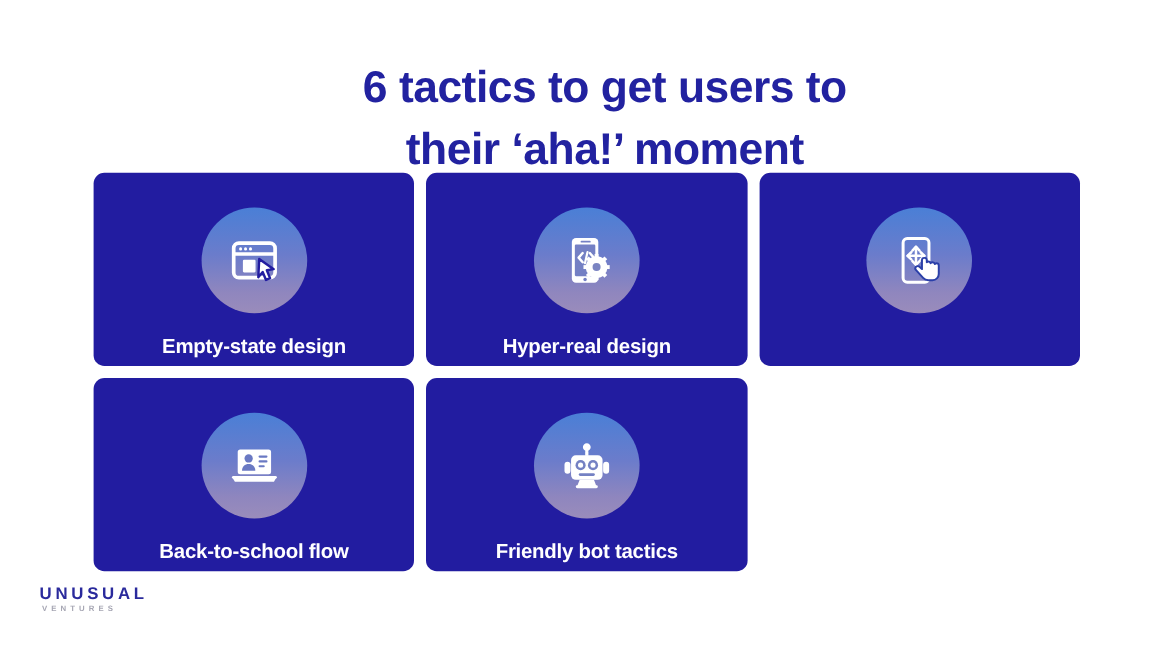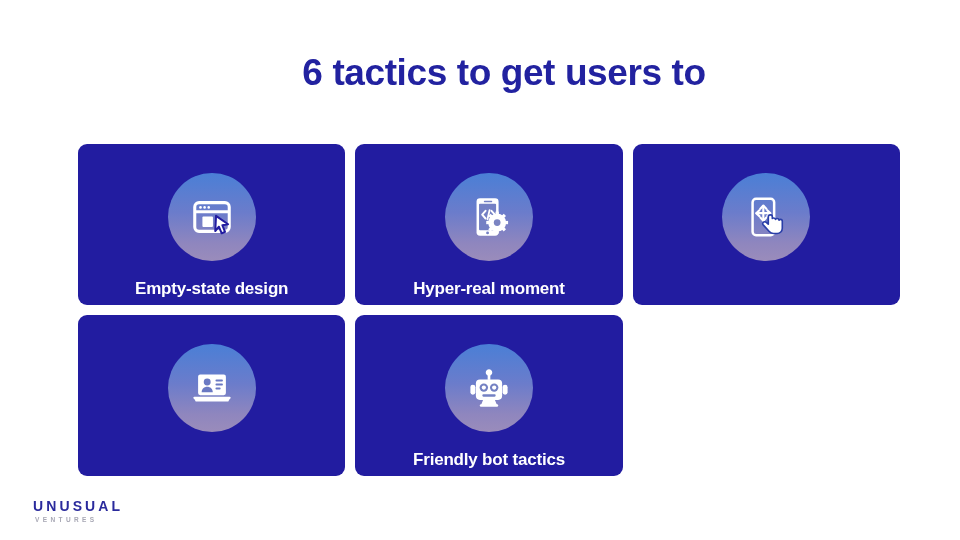--- a/index.html
+++ b/index.html
@@ -90,37 +90,37 @@
     top: 487px;
     width: 180px;
     user-select: none;
   }
   .brand-name {
     color: #2a2a9c;
     font-size: 14px;
     font-weight: bold;
     letter-spacing: 3.1px;
     line-height: 1;
-    margin-top: 12px;
   }
   .brand-sub {
     color: #a7a7b4;
     font-size: 6.5px;
     font-weight: bold;
     letter-spacing: 3.4px;
     line-height: 1;
     margin-top: 4px;
     margin-left: 2px;
   }
 </style>
 </head>
 <body>
 
 <h1 class="slide-title">
   <span class="title-line">6 tactics to get users to</span>
+  <span class="title-line">their ‘aha!’ moment</span>
 </h1>
 
 <div class="card-grid">
 
   <div class="tactic-card">
     <div class="icon-circle">
       <span>
         <svg width="46" height="46" viewBox="0 0 48 48" fill="none">
           <rect x="6" y="9" width="36" height="30" rx="4.5" stroke="#ffffff" stroke-width="3.2"></rect>
           <path d="M6.5 18.5 H41.5" stroke="#ffffff" stroke-width="3"></path>
@@ -157,21 +157,21 @@
               <rect x="-1.7" y="-11.4" width="3.4" height="4.2" transform="rotate(45)"></rect>
               <rect x="-1.7" y="7.2" width="3.4" height="4.2" transform="rotate(45)"></rect>
               <rect x="-11.4" y="-1.7" width="4.2" height="3.4" transform="rotate(45)"></rect>
               <rect x="7.2" y="-1.7" width="4.2" height="3.4" transform="rotate(45)"></rect>
             </g>
             <circle cx="0" cy="0" r="3.5" fill="#7b84c2"></circle>
           </g>
         </svg>
       </span>
     </div>
-    <div class="card-label">Hyper-real moment</div>
+    <div class="card-label">Hyper-real design</div>
   </div>
 
   <div class="tactic-card">
     <div class="icon-circle">
       <span>
         <svg width="46" height="46" viewBox="0 0 48 48" fill="none">
           <rect x="10" y="5" width="22.5" height="38" rx="3.6" stroke="#ffffff" stroke-width="2.6" fill="none"></rect>
           <path d="M21.2 12.5 V27.5" stroke="#ffffff" stroke-width="2.2" stroke-linecap="round"></path>
           <path d="M18.1 15.4 L21.2 12.1 L24.3 15.4" stroke="#ffffff" stroke-width="2.2" stroke-linecap="round" stroke-linejoin="round"></path>
           <path d="M18.1 24.6 L21.2 27.9 L24.3 24.6" stroke="#ffffff" stroke-width="2.2" stroke-linecap="round" stroke-linejoin="round"></path>
@@ -192,20 +192,21 @@
           <circle cx="19" cy="17.8" r="3.6" fill="#6a79c3"></circle>
           <path d="M13.2 28.4 C13.2 24.8 15.8 22.6 19 22.6 C22.2 22.6 24.8 24.8 24.8 28.4 Z" fill="#6a79c3"></path>
           <rect x="27.6" y="15.2" width="7.8" height="1.9" rx="0.95" fill="#6a79c3"></rect>
           <rect x="27.6" y="19.4" width="7.8" height="1.9" rx="0.95" fill="#6a79c3"></rect>
           <rect x="27.6" y="23.6" width="5.4" height="1.9" rx="0.95" fill="#6a79c3"></rect>
           <path d="M5 34.5 H43 L41 38 H7 Z" fill="#ffffff"></path>
           <rect x="4.5" y="33" width="39" height="2.4" rx="1.2" fill="#ffffff"></rect>
         </svg>
       </span>
     </div>
+    <div class="card-label">Back-to-school flow</div>
   </div>
 
   <div class="tactic-card">
     <div class="icon-circle">
       <span>
         <svg width="46" height="46" viewBox="0 0 48 48" fill="none">
           <path d="M24 4.5 C25.9 4.5 27.4 6 27.4 7.9 C27.4 9.3 26.5 10.6 25.3 11.1 L24 14 L22.7 11.1 C21.5 10.6 20.6 9.3 20.6 7.9 C20.6 6 22.1 4.5 24 4.5 Z" fill="#ffffff"></path>
           <rect x="22.6" y="11.5" width="2.8" height="4" fill="#ffffff"></rect>
           <rect x="10.3" y="15" width="27.4" height="21.4" rx="4.2" fill="#ffffff"></rect>
           <rect x="4.6" y="20.6" width="5.2" height="10.4" rx="2.6" fill="#ffffff"></rect>

